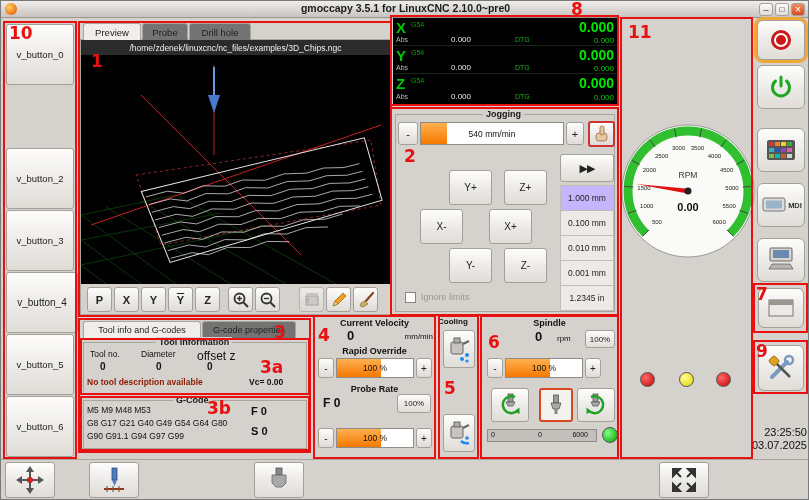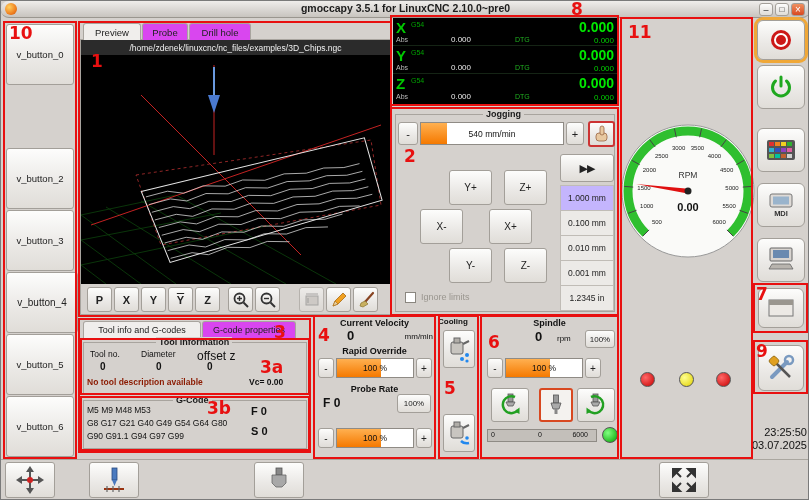--- a/index.html
+++ b/index.html
@@ -7,34 +7,34 @@
   .screen *{box-sizing:border-box;}
   .abs{position:absolute;}
   .btn{position:absolute;background:linear-gradient(#fdfdfc,#eae8e5 60%,#e0ddd8);border:1px solid #a39f99;border-radius:3px;display:flex;align-items:center;justify-content:center;color:#222;cursor:default;}
   .pbar{position:absolute;border:1px solid #8f8b85;background:#fff;overflow:hidden;}
   .pfill{position:absolute;left:0;top:0;bottom:0;background:linear-gradient(#ffb050,#f57900);}
   .ptext{position:absolute;left:0;right:0;top:0;bottom:0;display:flex;align-items:center;justify-content:center;font-size:8.5px;color:#111;z-index:2;}
   .red-box{position:absolute;border:2px solid #e81010;z-index:60;pointer-events:none;}
   .red-label{position:absolute;color:#e81010;font-weight:bold;font-size:17px;z-index:61;pointer-events:none;font-family:"DejaVu Sans",sans-serif;}
   .frame{position:absolute;border:1px solid #a8a49e;}
   .frame-title{position:absolute;background:#d5d1cd;padding:0 3px;font-weight:bold;color:#1a1a1a;z-index:2;font-size:9px;}
-  .tab{position:absolute;display:flex;align-items:center;justify-content:center;font-size:9.5px;color:#222;border:1px solid #a8a49e;border-bottom:none;background:#d946ef;border-radius:3px 3px 0 0;}
+  .tab{position:absolute;display:flex;align-items:center;justify-content:center;font-size:9.5px;color:#222;border:1px solid #a8a49e;border-bottom:none;background:#737373;border-radius:3px 3px 0 0;}
   .tab.active{background:#f0eeec;}
   .lbl{position:absolute;color:#111;}
   .led{position:absolute;border-radius:50%;border:1px solid #555;}
   .inc{width:54px;height:25px;line-height:24px;text-align:center;font-size:8.5px;background:#eceae7;border:1px solid #c0bcb6;border-top:none;color:#222;}
   .inc.sel{background:#c4b5fd;}
   .ico{display:flex;align-items:center;justify-content:center;}
 </style>
 </head>
 <body>
 
 <div class="screen">
 
-  <div class="abs" style="left:0;top:0;width:809px;height:17px;background:linear-gradient(#efedeb,#c8c4bf);border-bottom:1px solid #9a968f;border-radius:8px;">
+  <div class="abs" style="left:0;top:0;width:809px;height:17px;background:linear-gradient(#efedeb,#c8c4bf);border-bottom:1px solid #9a968f;">
     <span style="position:absolute;left:4px;top:2px;width:12px;height:12px;border-radius:50%;background:radial-gradient(circle at 35% 35%, #ffd060, #f08020 60%, #c05010);"></span>
     <div style="position:absolute;left:0;right:0;top:1px;text-align:center;font-size:10.5px;font-weight:bold;color:#1c1c1c;">gmoccapy  3.5.1 for LinuxCNC 2.10.0~pre0</div>
     <div class="btn" style="left:758px;top:2px;width:14px;height:13px;font-size:9px;">–</div>
     <div class="btn" style="left:774px;top:2px;width:14px;height:13px;font-size:8px;">□</div>
     <div class="btn" style="left:790px;top:2px;width:14px;height:13px;font-size:10px;background:linear-gradient(#f09060,#d84820);color:#fff;">×</div>
   </div>
 
   <div class="btn" style="left:5px;top:23px;width:68px;height:61px;font-size:9.5px;">v_button_0</div>
   <div class="btn" style="left:5px;top:147px;width:68px;height:61px;font-size:9.5px;">v_button_2</div>
   <div class="btn" style="left:5px;top:209px;width:68px;height:61px;font-size:9.5px;">v_button_3</div>
@@ -241,21 +241,21 @@
           <rect x="9" y="9" width="5" height="4" fill="#3050c0"></rect>
           <rect x="15" y="9" width="5" height="4" fill="#9040c0"></rect>
           <rect x="21" y="9" width="5" height="4" fill="#e060a0"></rect>
           <rect x="3" y="15" width="5" height="4" fill="#80c040"></rect>
           <rect x="9" y="15" width="5" height="4" fill="#00c0a0"></rect>
           <rect x="15" y="15" width="5" height="4" fill="#c06030"></rect>
           <rect x="21" y="15" width="5" height="4" fill="#d0d0d0"></rect>
         </svg>
       </span>
   </div>
-  <div class="btn" style="left:756px;top:182px;width:48px;height:44px;border-radius:6px;flex-direction:column;">
+  <div class="btn" style="left:756px;top:182px;width:48px;height:44px;border-radius:6px;flex-direction:row;">
     <span class="ico">
         <svg width="28" height="16">
           <rect x="3" y="1" width="22" height="13" rx="2" fill="#dedad6" stroke="#777"></rect>
           <rect x="6" y="3.5" width="16" height="8" fill="#9ab4cc"></rect>
         </svg>
       </span>
     <span style="font-size:7.5px;font-weight:bold;color:#333;">MDI</span>
   </div>
   <div class="btn ico" style="left:756px;top:237px;width:48px;height:44px;border-radius:6px;">
     <span class="ico">

